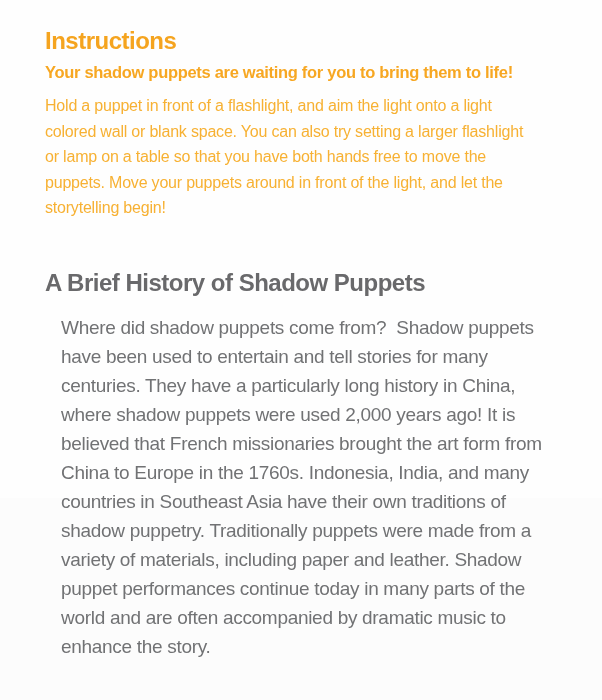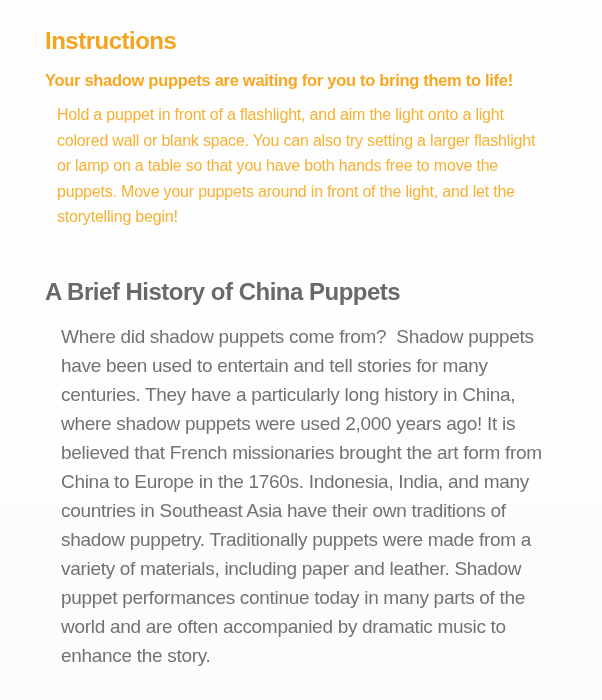--- a/index.html
+++ b/index.html
@@ -21,28 +21,28 @@
     background: var(--page-bg, #fefefe);
   }
   .inst-title {
     margin: 0 0 7px 0;
     font-size: 24px;
     font-weight: bold;
     letter-spacing: -0.5px;
     color: var(--inst-title, #F5A41F);
   }
   .inst-subtitle {
-    margin: 16px 0 11px 0;
+    margin: 8px 0 11px 0;
     font-size: 16.5px;
     font-weight: bold;
     letter-spacing: -0.3px;
     color: var(--inst-subtitle, #F7A722);
   }
   .inst-body {
-    margin: 12px;
+    margin: 0;
     font-size: 16px;
     line-height: 25.5px;
     letter-spacing: -0.2px;
     color: var(--inst-body, #F7B133);
     white-space: pre-line;
   }
   .hist-title {
     margin: 48px 0 9px 0;
     font-size: 24px;
     font-weight: bold;
@@ -67,21 +67,21 @@
     <h1 class="inst-title">Instructions</h1>
     <p class="inst-subtitle">Your shadow puppets are waiting for you to bring them to life!</p>
     <p class="inst-body">Hold a puppet in front of a flashlight, and aim the light onto a light
 colored wall or blank space. You can also try setting a larger flashlight
 or lamp on a table so that you have both hands free to move the
 puppets. Move your puppets around in front of the light, and let the
 storytelling begin!</p>
   </section>
 
   <section>
-    <h2 class="hist-title">A Brief History of China Puppets</h2>
+    <h2 class="hist-title">A Brief History of Shadow Puppets</h2>
     <p class="hist-body">Where did shadow puppets come from?&nbsp; Shadow puppets
 have been used to entertain and tell stories for many
 centuries. They have a particularly long history in China,
 where shadow puppets were used 2,000 years ago! It is
 believed that French missionaries brought the art form from
 China to Europe in the 1760s. Indonesia, India, and many
 countries in Southeast Asia have their own traditions of
 shadow puppetry. Traditionally puppets were made from a
 variety of materials, including paper and leather. Shadow
 puppet performances continue today in many parts of the

